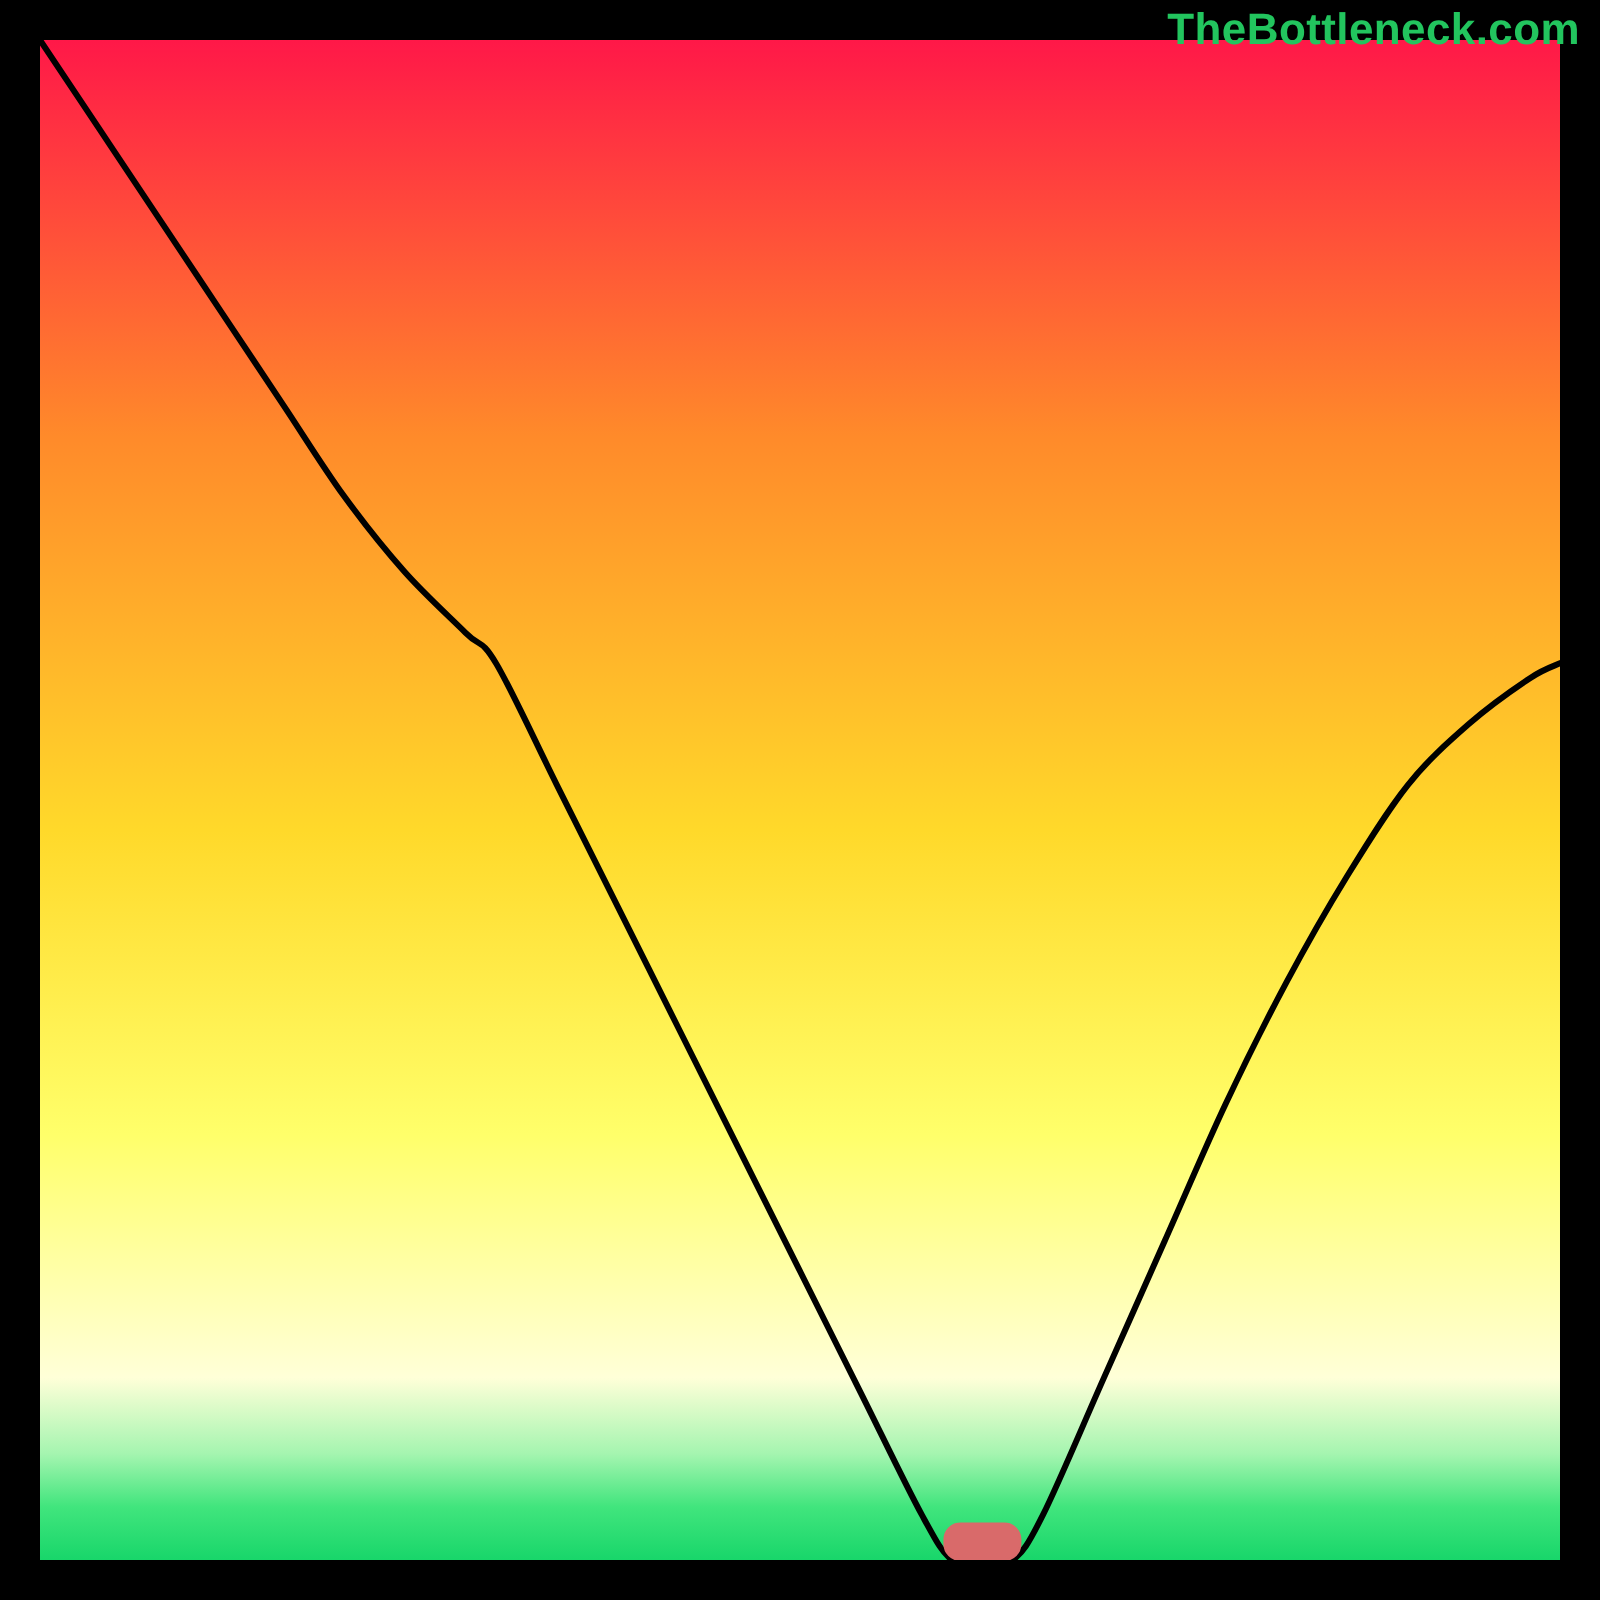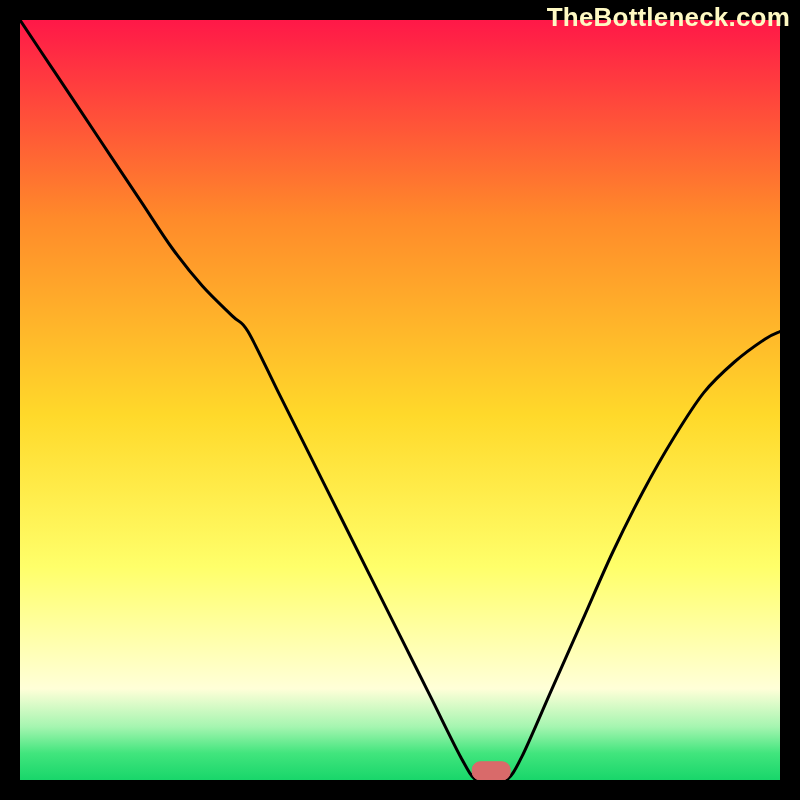--- a/index.html
+++ b/index.html
@@ -21,23 +21,23 @@
     left: 20px;
     top: 20px;
     width: 760px;
     height: 760px;
   }
   .watermark {
     position: absolute;
     top: 2px;
     right: 10px;
     font-family: Arial, Helvetica, sans-serif;
-    font-size: 26px;
+    font-size: 22px;
     font-weight: 600;
-    color: #fef9c3;
+    color: #22c55e;
     letter-spacing: 0.2px;
   }
 </style>
 </head>
 <body>
 <div class="frame">
 
   <svg class="plot" viewBox="0 0 760 760" preserveAspectRatio="none">
     <defs>
       <linearGradient id="bg-grad" x1="0" y1="0" x2="0" y2="1">

